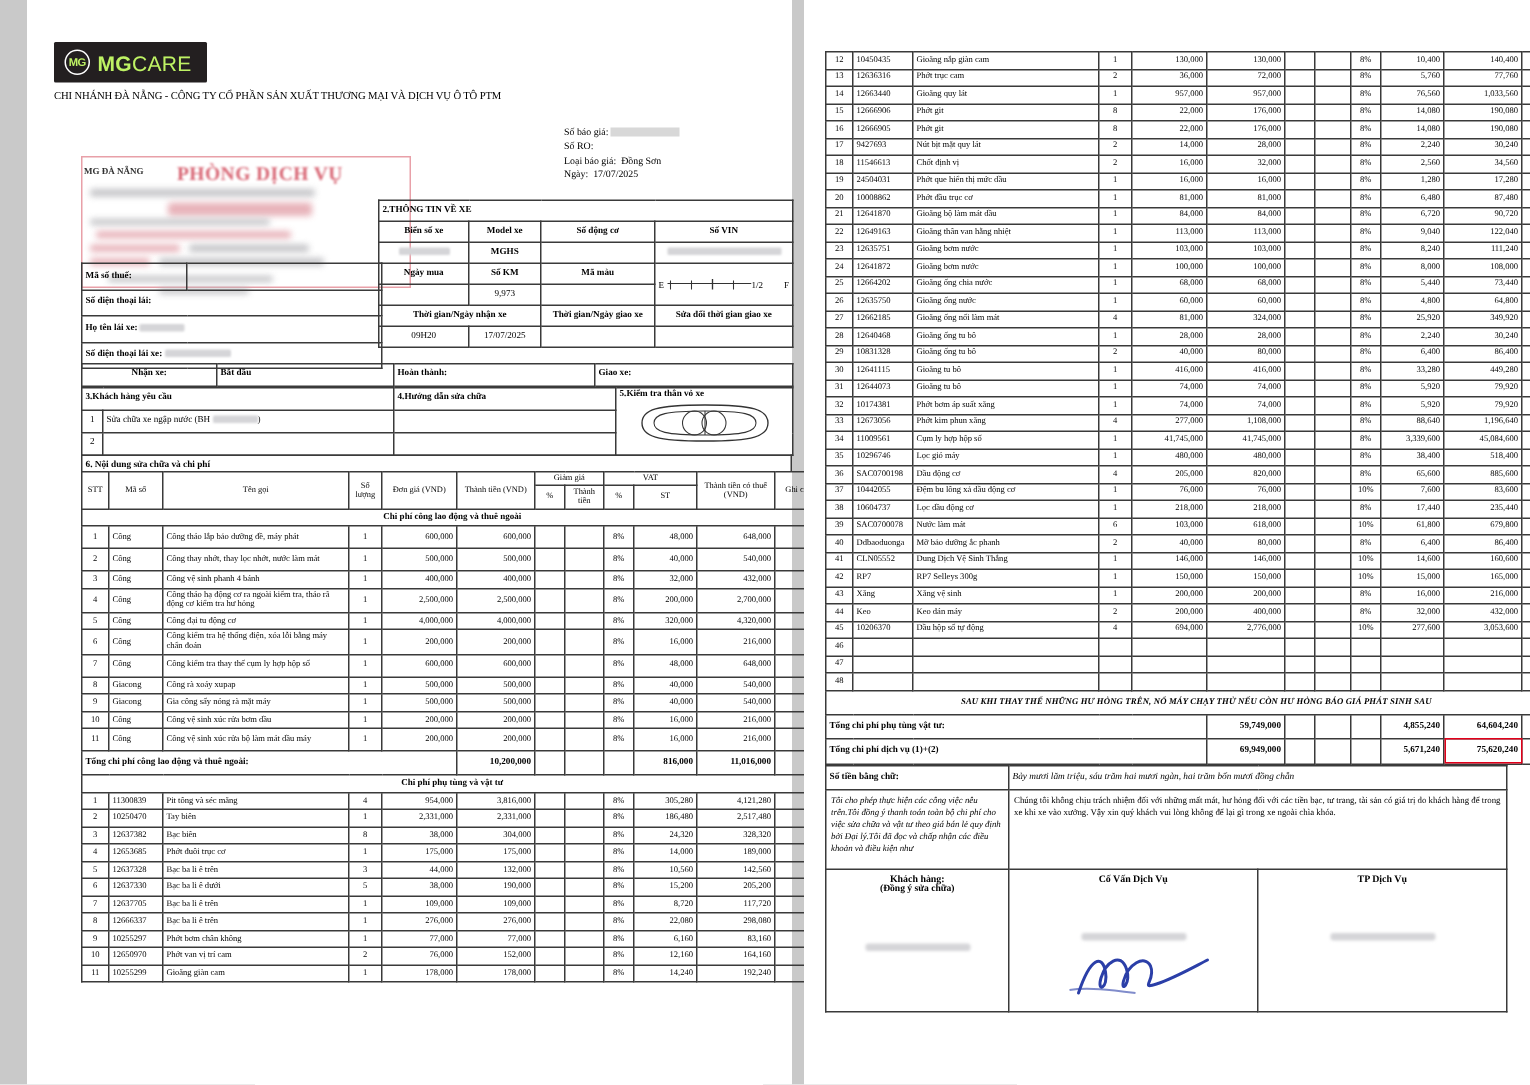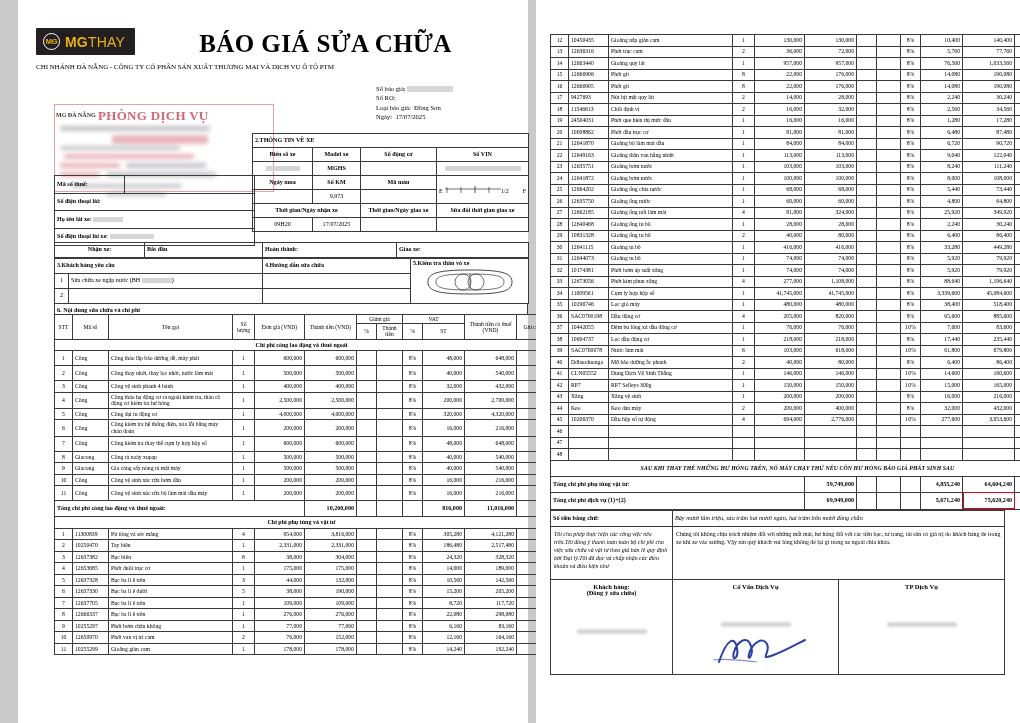--- a/index.html
+++ b/index.html
@@ -13,21 +13,21 @@
   }
   .sheet{
     position:absolute;top:0;background:#fff;height:723px;box-sizing:border-box;
   }
   .sheet-left{left:18px;width:510px;padding:28px 22px 0 18px;}
   .sheet-right{left:536px;width:484px;padding:34px 16px 0 14px;}
 
   
   .hdr{display:flex;align-items:flex-start;gap:10px;}
   .logo{
-    background:#231f20;color:#eab308;
+    background:#231f20;color:#bef264;
     padding:5px 10px 5px 7px;display:flex;align-items:center;gap:5px;
     border-radius:1px;
   }
   .logo-badge{
     width:15px;height:15px;border-radius:50%;
     border:1.6px solid #fff;display:flex;align-items:center;justify-content:center;
     font-size:7.5px;font-weight:bold;font-family:"Liberation Sans",sans-serif;letter-spacing:-.4px;
   }
   .logo-text{font-family:"Liberation Sans",sans-serif;font-size:14px;letter-spacing:.2px;}
   .logo-text b{font-weight:bold;}
@@ -110,32 +110,31 @@
 </style>
 </head>
 <body>
 
 <div class="sheet sheet-left">
 
   <div class="hdr">
     <div class="logo">
       <div class="logo-badge">MG</div>
       <div class="logo-text">
-        <b>MG</b><span>THAY</span>
+        <b>MG</b><span>CARE</span>
       </div>
     </div>
-    <div class="doc-title">BÁO GIÁ SỬA CHỮA</div>
   </div>
 
   <div class="company-line">CHI NHÁNH ĐÀ NẴNG - CÔNG TY CỔ PHẦN SẢN XUẤT THƯƠNG MẠI VÀ DỊCH VỤ Ô TÔ PTM</div>
 
   <div class="stamp-wrap">
     <div class="stamp-frame"></div>
     <div class="stamp-pre">MG ĐÀ NẴNG</div>
-    <div class="stamp-title" style="left:44px;">PHÒNG DỊCH VỤ</div>
+    <div class="stamp-title" style="left:64px;">PHÒNG DỊCH VỤ</div>
     <div class="blurline grey" style="left:6px;top:22px;width:150px;height:5px;"></div>
     <div class="blurline" style="left:58px;top:31px;width:96px;height:9px;"></div>
     <div class="blurline grey" style="left:6px;top:42px;width:120px;height:4px;"></div>
     <div class="blurline" style="left:10px;top:50px;width:130px;height:5px;"></div>
     <div class="blurline" style="left:6px;top:59px;width:60px;height:5px;"></div>
     <div class="blurline grey" style="left:72px;top:59px;width:80px;height:5px;"></div>
     <div class="blurline" style="left:6px;top:68px;width:40px;height:5px;"></div>
     <div class="blurline grey" style="left:52px;top:68px;width:110px;height:5px;"></div>
     <div class="blurline grey" style="left:18px;top:80px;width:110px;height:4px;"></div>
     <div class="blurline grey" style="left:52px;top:88px;width:60px;height:4px;"></div>

